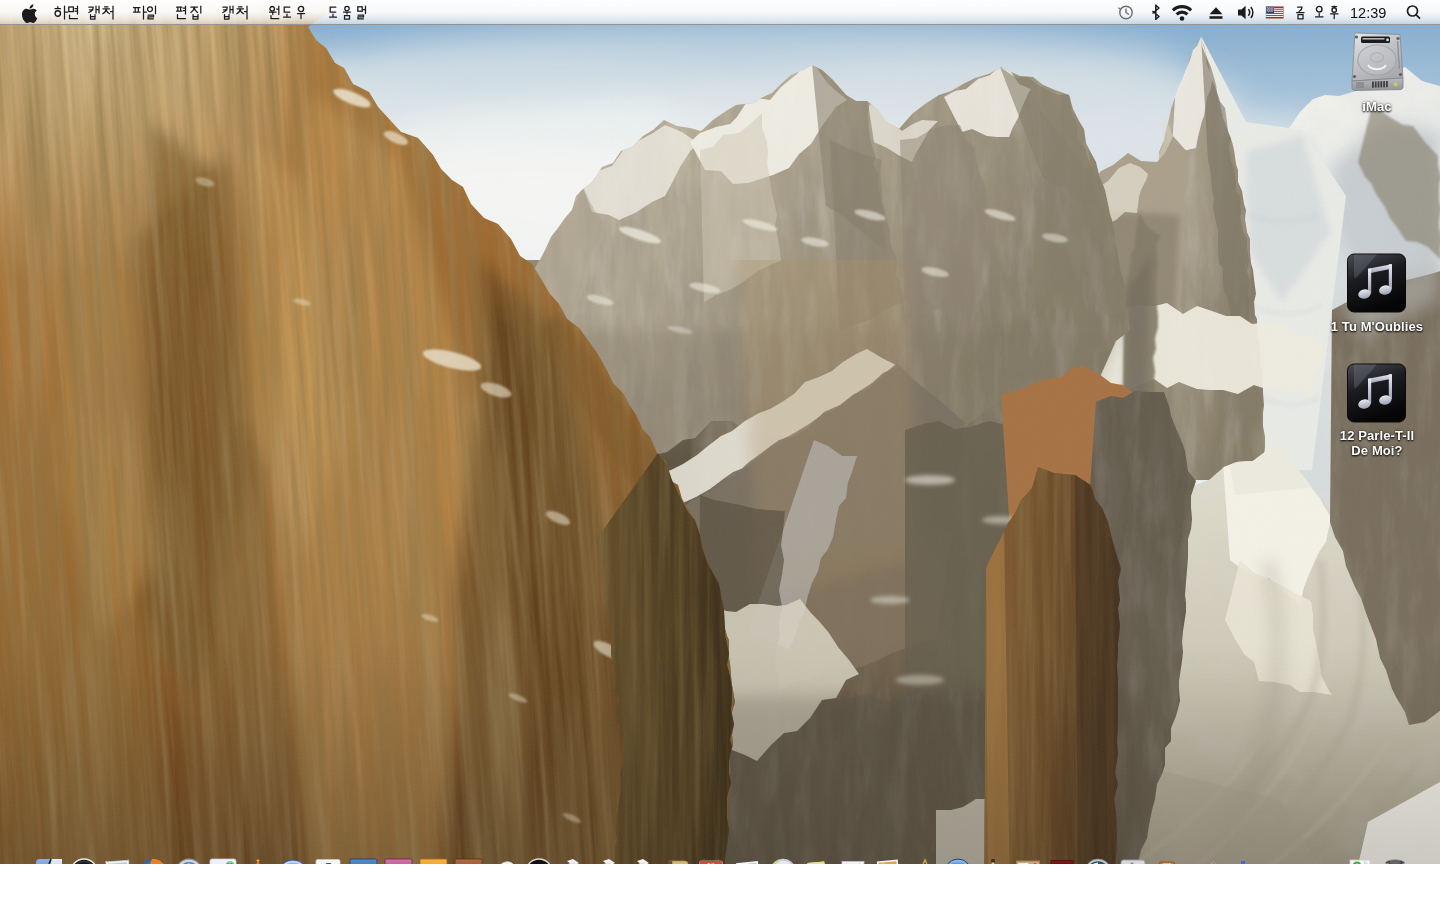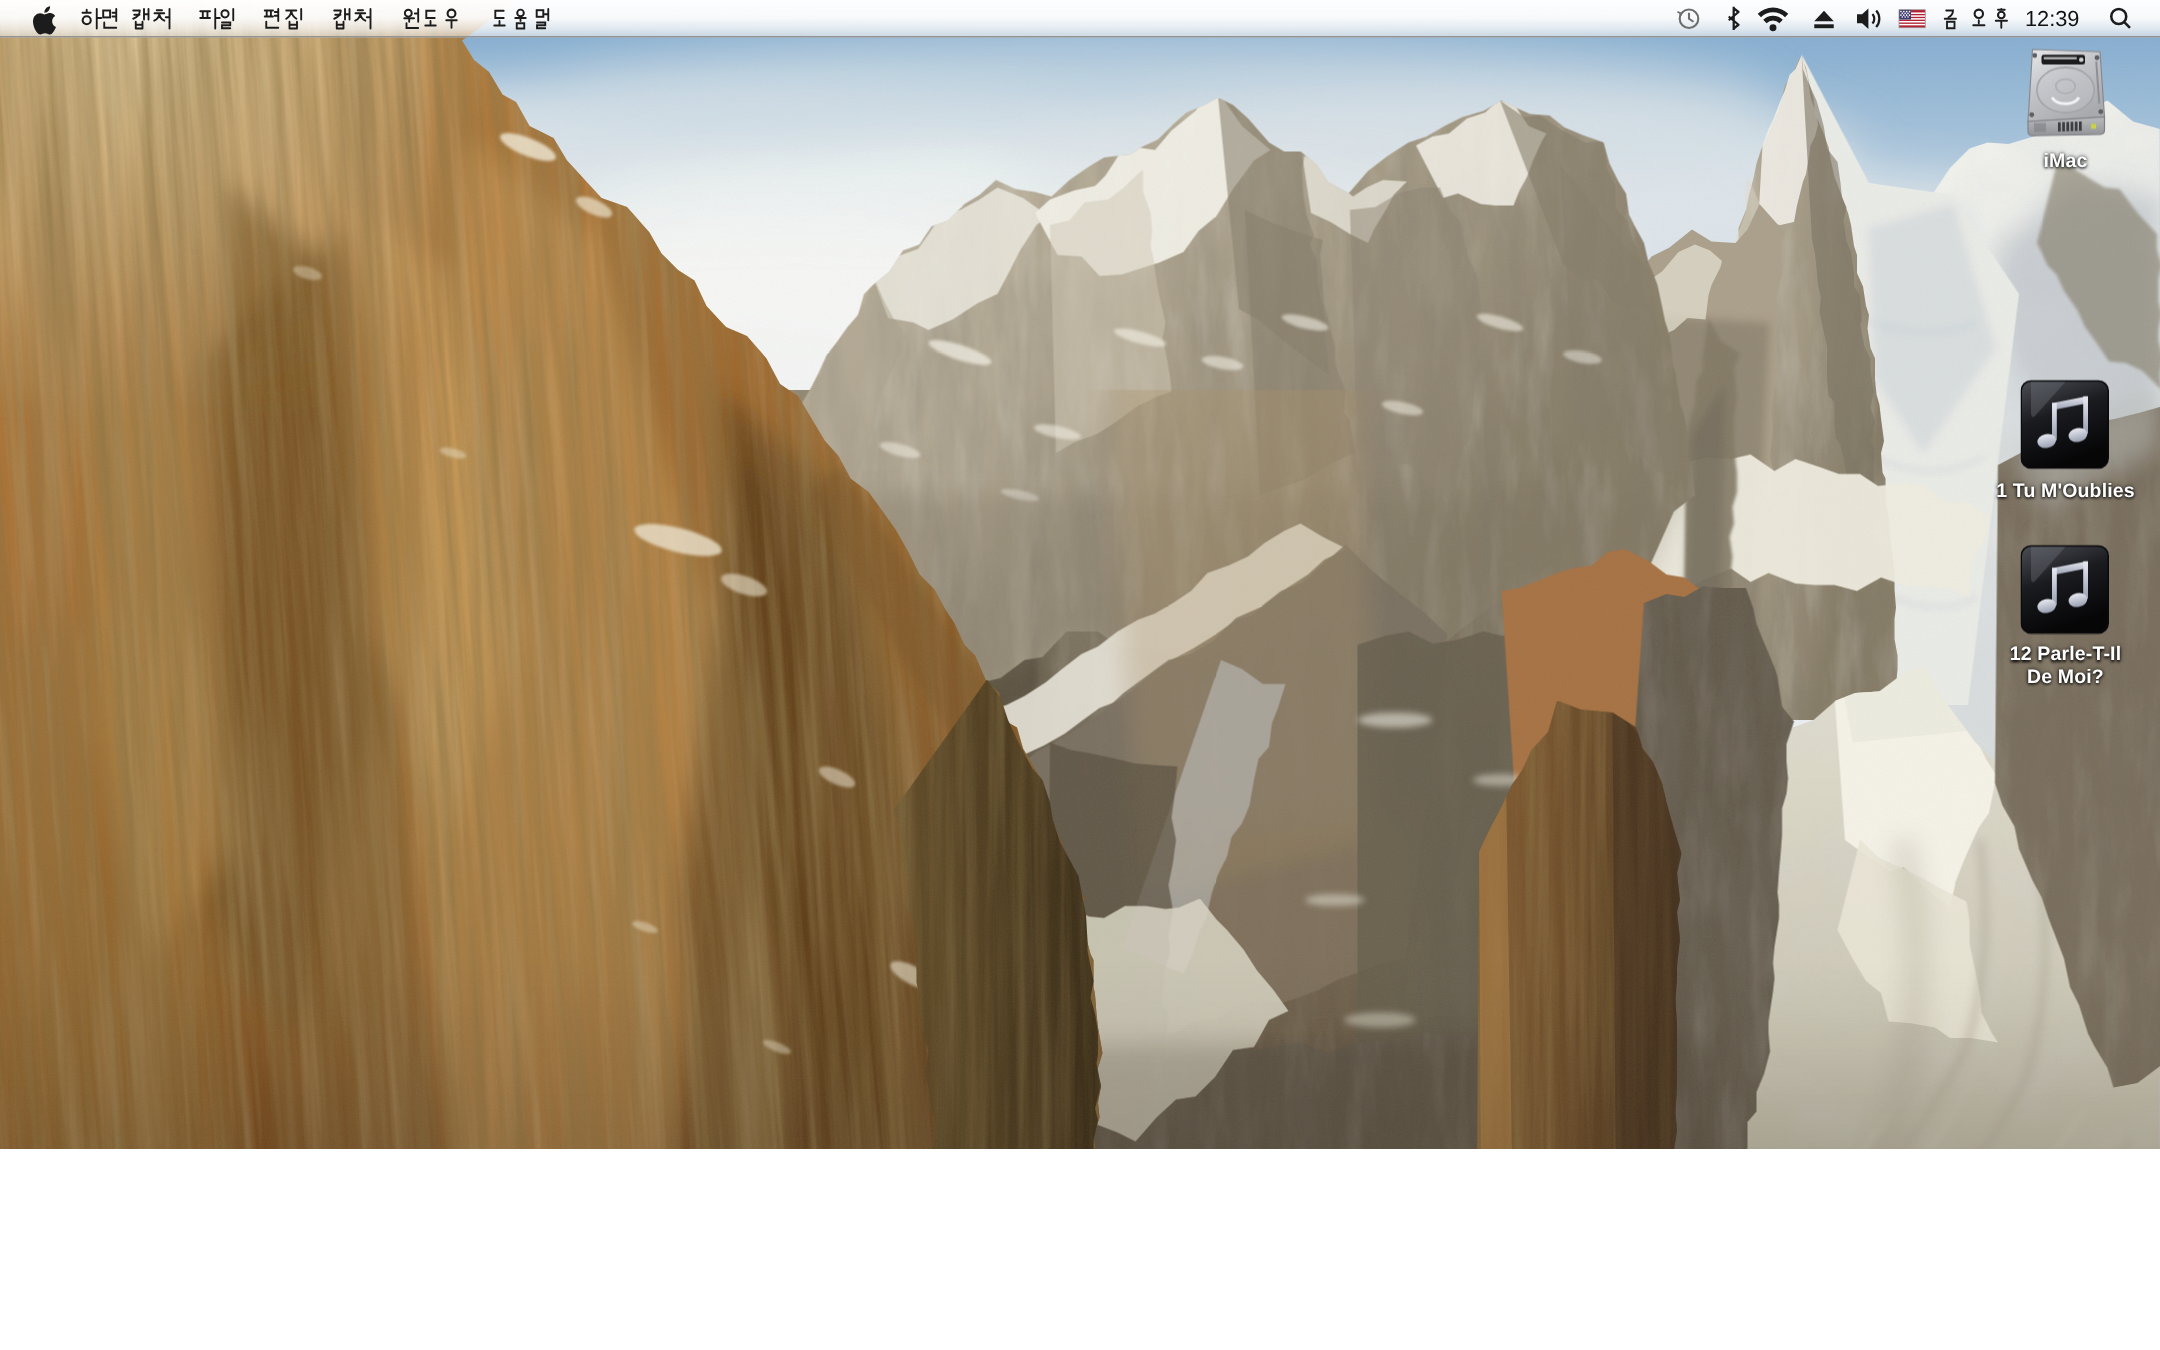--- a/index.html
+++ b/index.html
@@ -1,15 +1,15 @@
 <!DOCTYPE html>
 <html><head><meta charset="utf-8"><style>
 *{margin:0;padding:0;box-sizing:border-box}
 html,body{width:1440px;height:900px;overflow:hidden;font-family:"Liberation Sans",sans-serif}
-#scr{position:relative;width:1440px;height:766px;background:#d946ef;overflow:hidden}
+#scr{position:relative;width:1440px;height:864px;background:#d946ef;overflow:hidden}
 #wall{position:absolute;left:0;top:0;filter:contrast(1.045) saturate(1.05)}
 #menubar{position:absolute;left:0;top:0;width:1440px;height:25px;
  background:linear-gradient(to bottom, rgba(255,255,255,0.99) 0%, rgba(253,253,253,0.95) 50%, rgba(248,248,248,0.78) 80%, rgba(238,238,238,0.6) 100%);
  border-bottom:1px solid rgba(60,60,60,0.55)}
 #mbsvg{position:absolute;left:0;top:0}
 .dico{position:absolute}
 .dlbl{position:absolute;font-size:13px;font-weight:bold;color:#fff;text-align:center;line-height:14.5px;
  text-shadow:0 1px 2px rgba(0,0,0,0.95), 0 0 3px rgba(0,0,0,0.7); letter-spacing:0.1px}
 #dock{position:absolute}
 </style></head>

